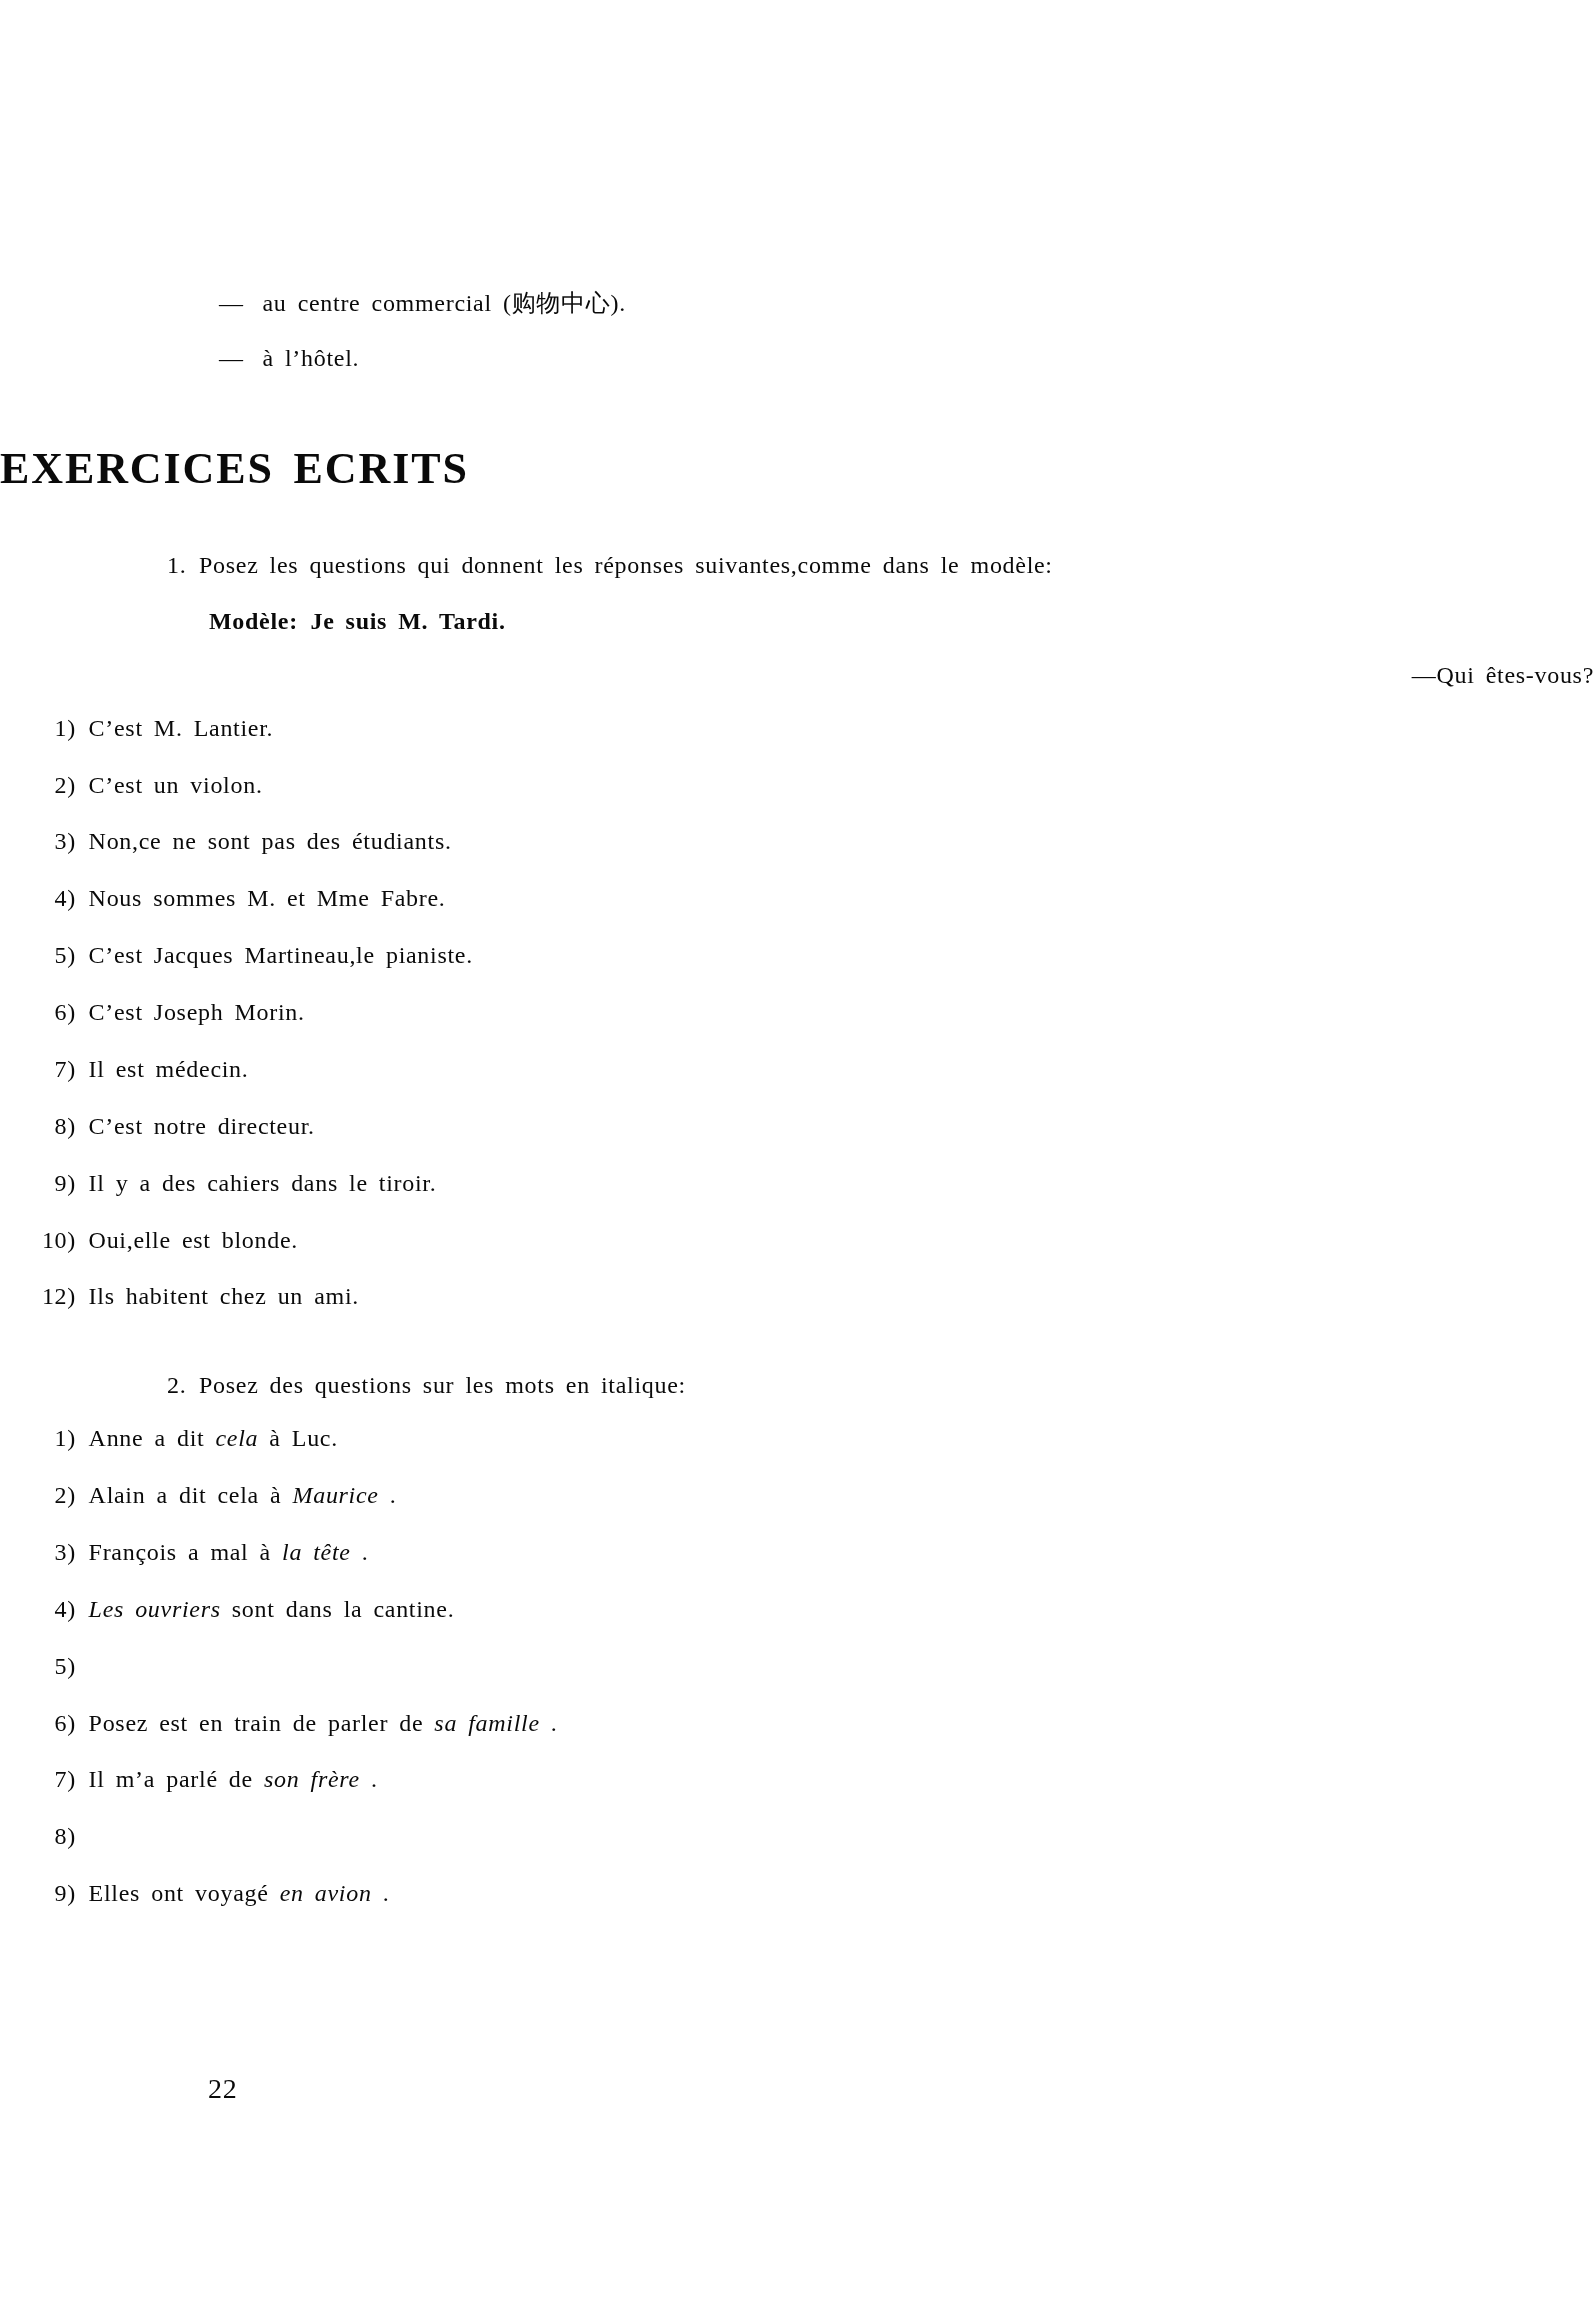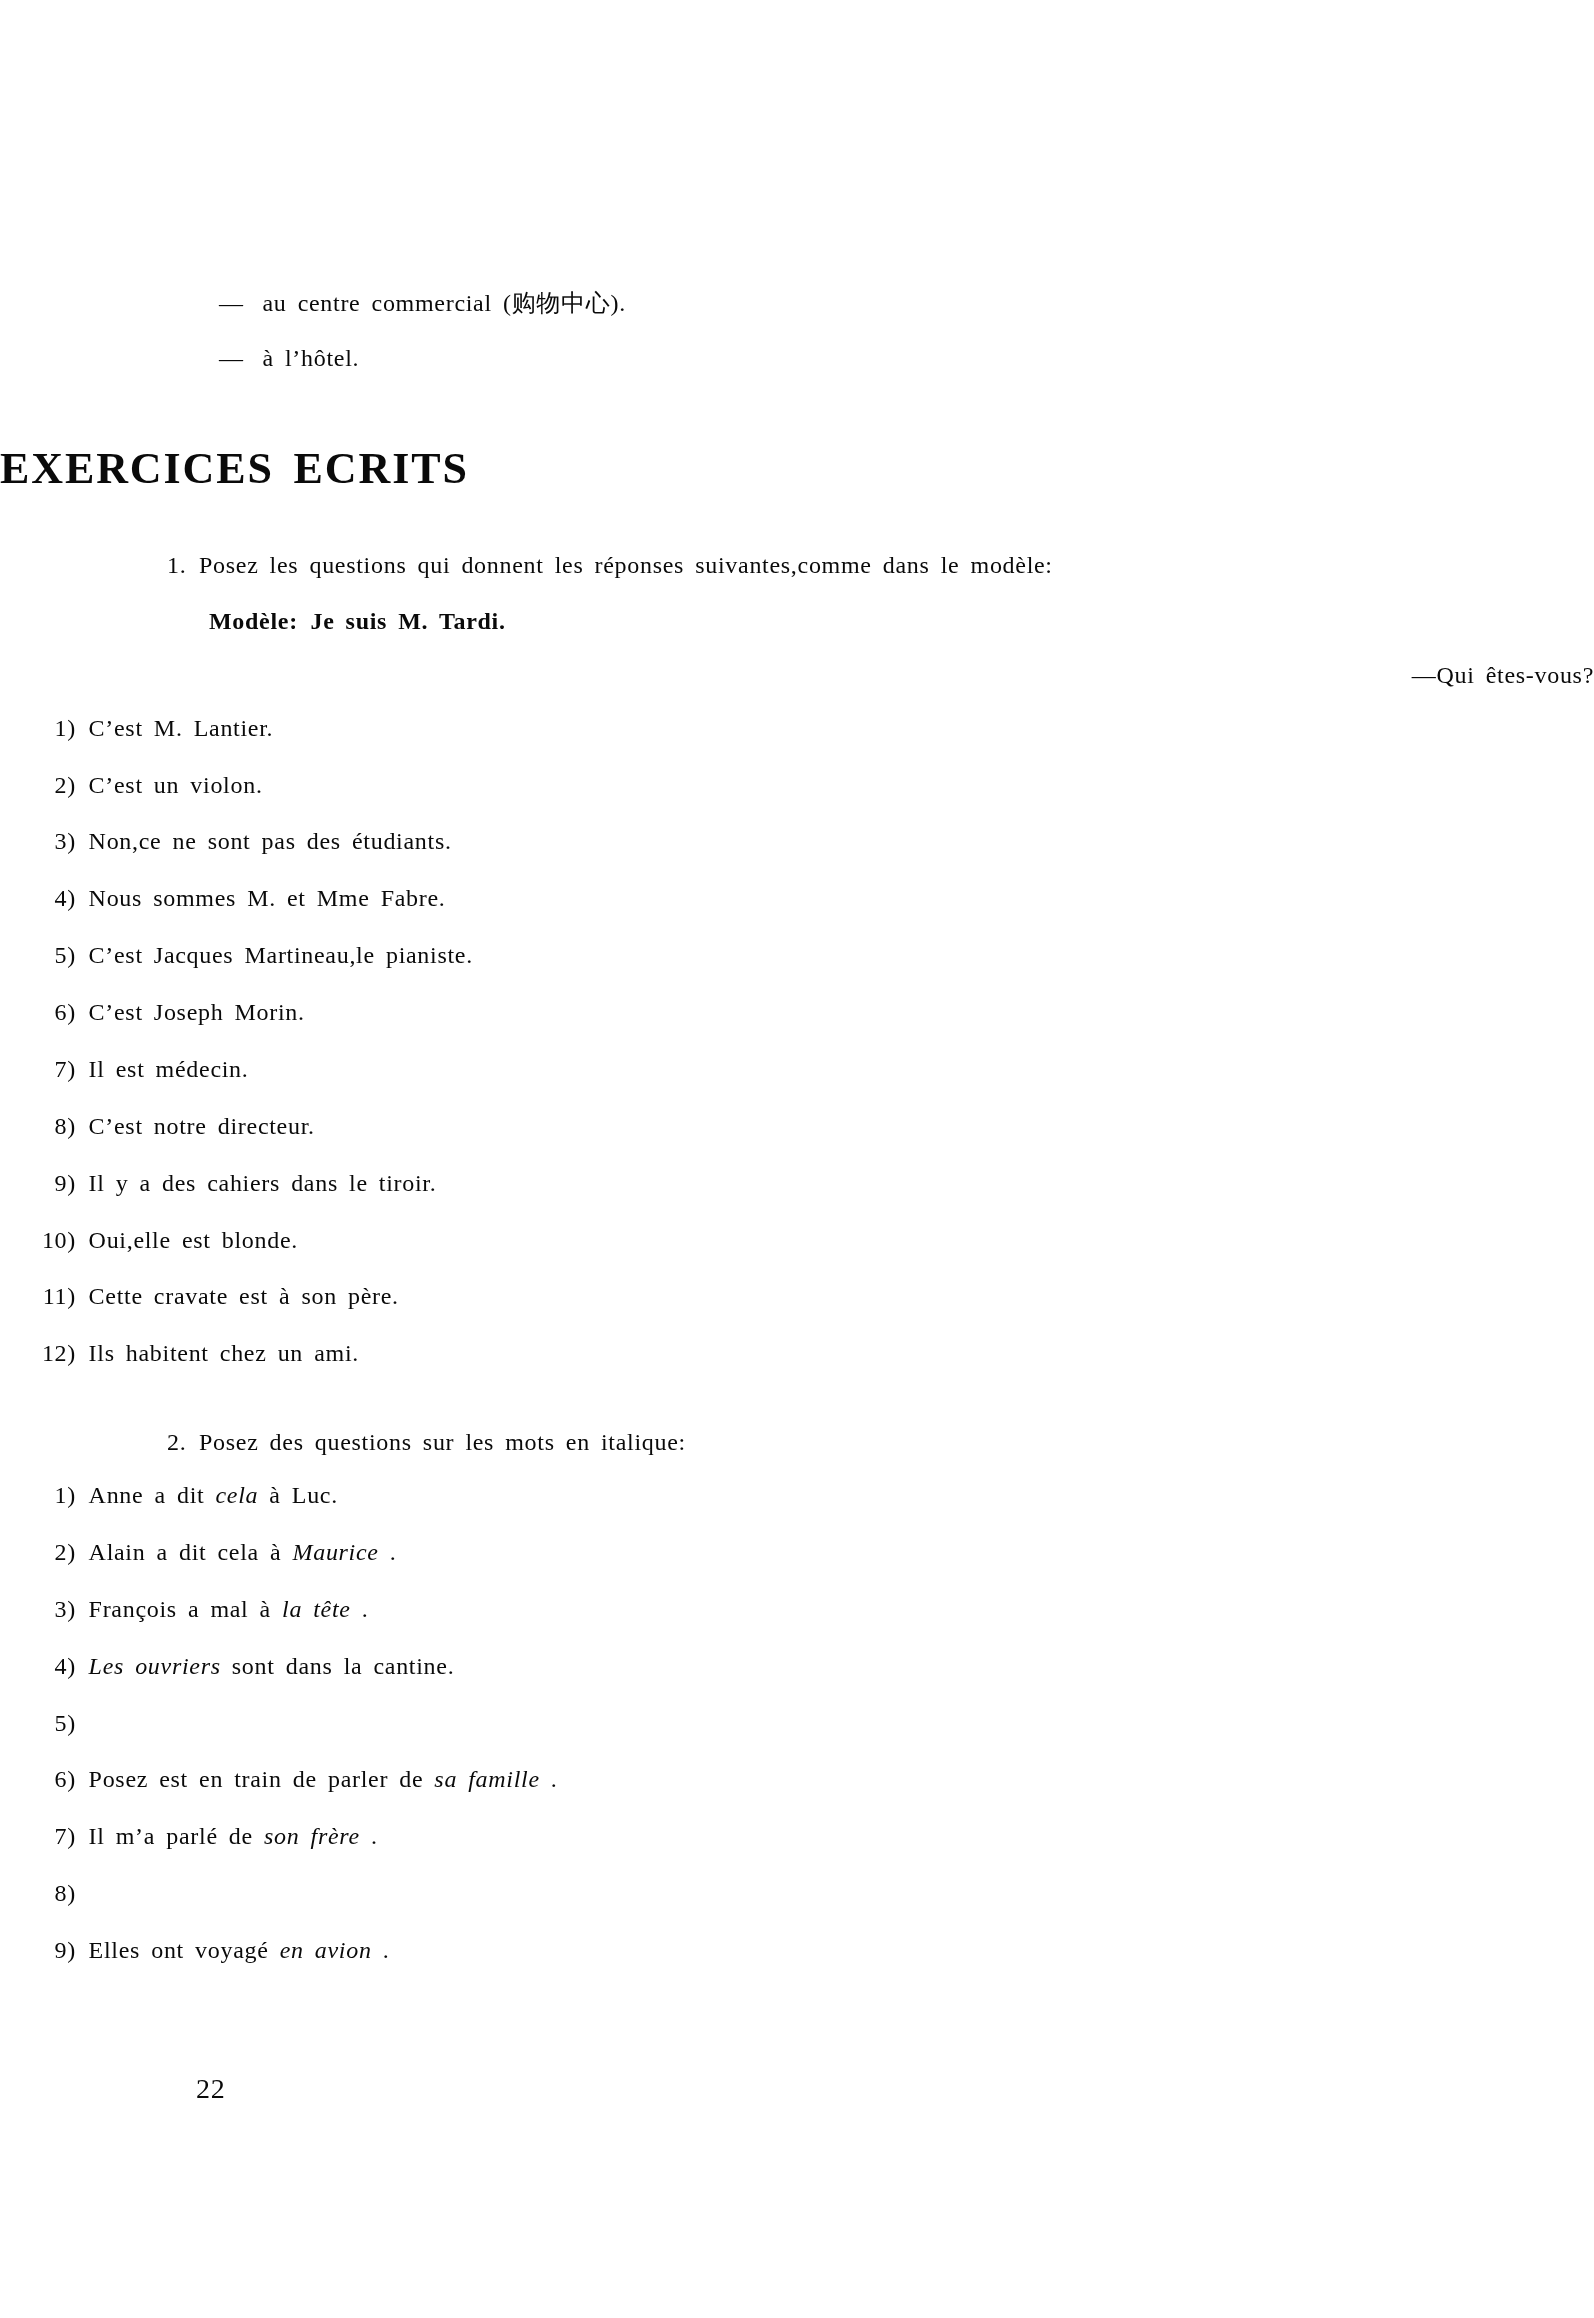--- a/index.html
+++ b/index.html
@@ -22,21 +22,21 @@
   .sec-title{display:flex;margin-left:167px;margin-top:59px;}
   .sec-title .num{margin-right:12.6px;}
   .model-line{display:flex;margin-left:209px;margin-top:29px;font-weight:bold;}
   .model-line .label{margin-right:12.6px;}
   .model-answer{margin-left:339px;margin-top:27px;text-align:right;}
   .items{margin-top:26px;}
   .items .item{display:flex;margin-bottom:30px;}
   .items .num{min-width:76px;text-align:right;margin-right:12.6px;flex:none;}
   .it{font-style:italic;}
   .sec2{margin-top:62px;}
-  .page-number{position:absolute;left:196px;top:2073px;font-size:28px;}
+  .page-number{position:absolute;left:208px;top:2073px;font-size:28px;}
 </style>
 </head>
 <body>
 
 <div class="page">
 
   <div class="intro">
       <div class="item">
         <span class="num">—</span>
         <span class="txt"><span>au centre commercial (购物中心).</span></span>
@@ -94,24 +94,20 @@
         </div>
         <div class="item">
           <span class="num">9)</span>
           <span class="txt"><span>Il y a des cahiers dans le tiroir.</span></span>
         </div>
         <div class="item">
           <span class="num">10)</span>
           <span class="txt"><span>Oui,elle est blonde.</span></span>
         </div>
         <div class="item">
-          <span class="num">11)</span>
-          <span class="txt"><span>Cette cravate est à son père.</span></span>
-        </div>
-        <div class="item">
           <span class="num">12)</span>
           <span class="txt"><span>Ils habitent chez un ami.</span></span>
         </div>
       </div>
   </div>
 
   <div class="sec2">
     <div class="sec-title">
       <span class="num">2.</span>
       <span class="txt">Posez des questions sur les mots en italique:</span>

